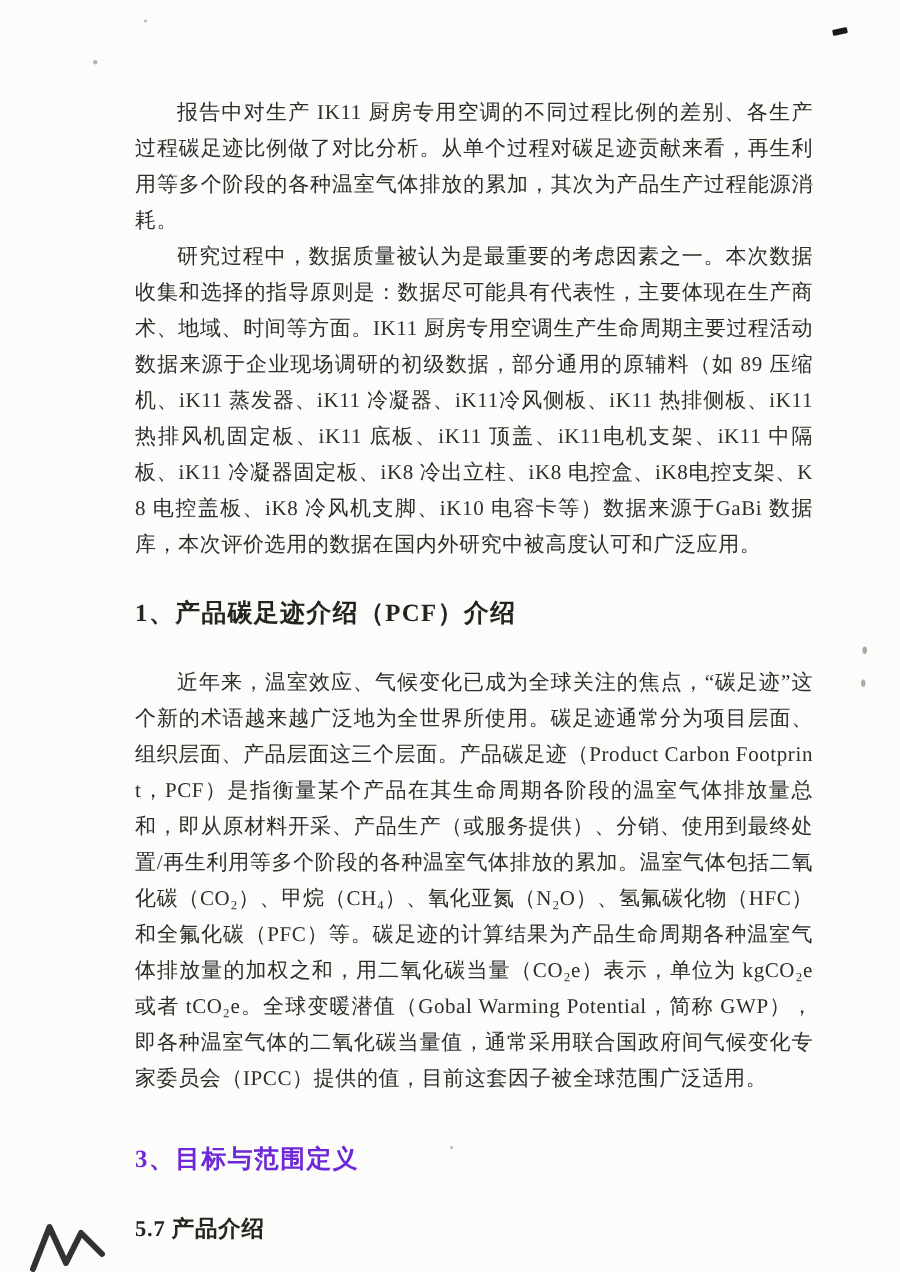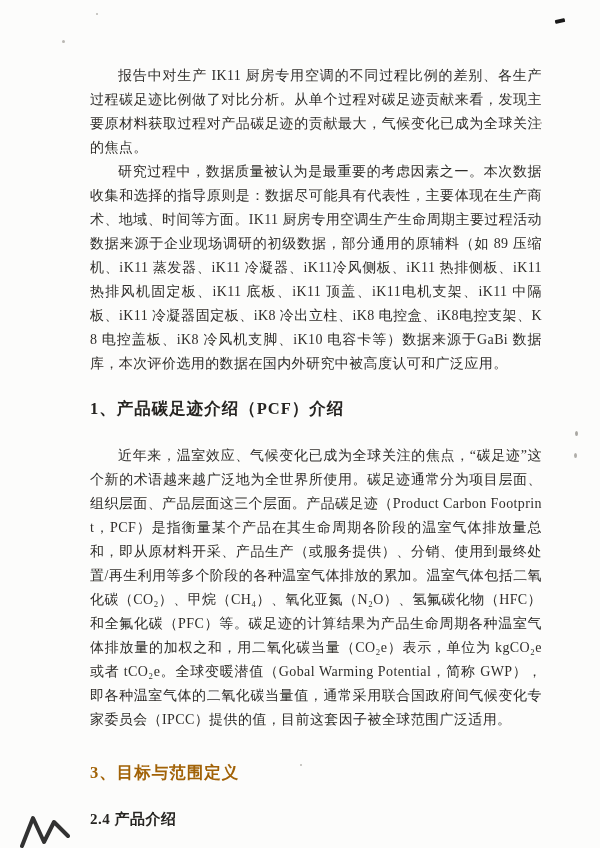--- a/index.html
+++ b/index.html
@@ -36,21 +36,21 @@
     font-size: 16.5px;
     font-weight: bold;
     letter-spacing: 1px;
     color: #262421;
   }
   h3.sec-heading {
     margin: 30px 0 0 0;
     font-size: 16.5px;
     font-weight: bold;
     letter-spacing: 1px;
-    color: #a16207;
+    color: #6d28d9;
     font-family: Liberation Serif, serif;
   }
   h4.subsec-heading {
     margin: 26px 0 0 0;
     font-size: 15px;
     font-weight: bold;
     letter-spacing: 0.5px;
     color: #262421;
   }
   
@@ -81,31 +81,31 @@
   .speck.s5 { left: 540px; top: 122px; width: 2px; height: 2px; }
   .speck.s6 { left: 300px; top: 764px; width: 2px; height: 2px; }
   .speck.s7 { left: 240px; top: 690px; width: 2px; height: 2px; }
 </style>
 </head>
 <body>
 
 <div class="page">
 
   <div class="content">
-    <p class="body-text">报告中对生产 IK11 厨房专用空调的不同过程比例的差别、各生产过程碳足迹比例做了对比分析。从单个过程对碳足迹贡献来看，发现主要原材料获取过程对产品碳足迹的贡献最大，气候变化已成为全球关注的焦点。</p>
+    <p class="body-text">报告中对生产 IK11 厨房专用空调的不同过程比例的差别、各生产过程碳足迹比例做了对比分析。从单个过程对碳足迹贡献来看，再生利用等多个阶段的各种温室气体排放的累加，其次为产品生产过程能源消耗。</p>
 
     <p class="body-text">研究过程中，数据质量被认为是最重要的考虑因素之一。本次数据收集和选择的指导原则是：数据尽可能具有代表性，主要体现在生产商术、地域、时间等方面。IK11 厨房专用空调生产生命周期主要过程活动数据来源于企业现场调研的初级数据，部分通用的原辅料（如 89 压缩机、iK11 蒸发器、iK11 冷凝器、iK11冷风侧板、iK11 热排侧板、iK11 热排风机固定板、iK11 底板、iK11 顶盖、iK11电机支架、iK11 中隔板、iK11 冷凝器固定板、iK8 冷出立柱、iK8 电控盒、iK8电控支架、K8 电控盖板、iK8 冷风机支脚、iK10 电容卡等）数据来源于GaBi 数据库，本次评价选用的数据在国内外研究中被高度认可和广泛应用。</p>
 
     <h2 class="sec-heading">1、产品碳足迹介绍（PCF）介绍</h2>
 
     <p class="body-text">近年来，温室效应、气候变化已成为全球关注的焦点，“碳足迹”这个新的术语越来越广泛地为全世界所使用。碳足迹通常分为项目层面、组织层面、产品层面这三个层面。产品碳足迹（Product Carbon Footprint，PCF）是指衡量某个产品在其生命周期各阶段的温室气体排放量总和，即从原材料开采、产品生产（或服务提供）、分销、使用到最终处置/再生利用等多个阶段的各种温室气体排放的累加。温室气体包括二氧化碳（CO₂）、甲烷（CH₄）、氧化亚氮（N₂O）、氢氟碳化物（HFC）和全氟化碳（PFC）等。碳足迹的计算结果为产品生命周期各种温室气体排放量的加权之和，用二氧化碳当量（CO₂e）表示，单位为 kgCO₂e或者 tCO₂e。全球变暖潜值（Gobal Warming Potential，简称 GWP），即各种温室气体的二氧化碳当量值，通常采用联合国政府间气候变化专家委员会（IPCC）提供的值，目前这套因子被全球范围广泛适用。</p>
 
     <h3 class="sec-heading">3、目标与范围定义</h3>
 
-    <h4 class="subsec-heading">2.4 产品介绍</h4>
+    <h4 class="subsec-heading">5.7 产品介绍</h4>
   </div>
 
   <div class="mark-dash"></div>
 
   <svg class="mark-corner" width="52" height="38" viewBox="0 0 52 38">
     <polyline points="2,36 13,8 24,32 34,12 48,26" fill="none" stroke="#161616" stroke-width="4" stroke-linecap="round" stroke-linejoin="round" opacity="0.88"></polyline>
   </svg>
 
   <span class="speck s1"></span>
   <span class="speck s2"></span>

